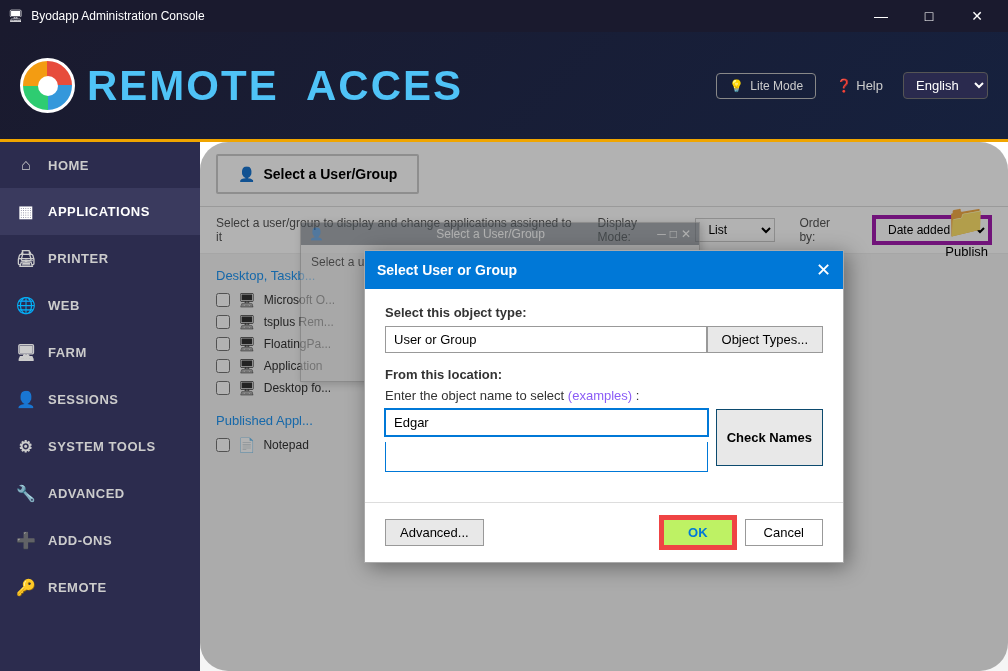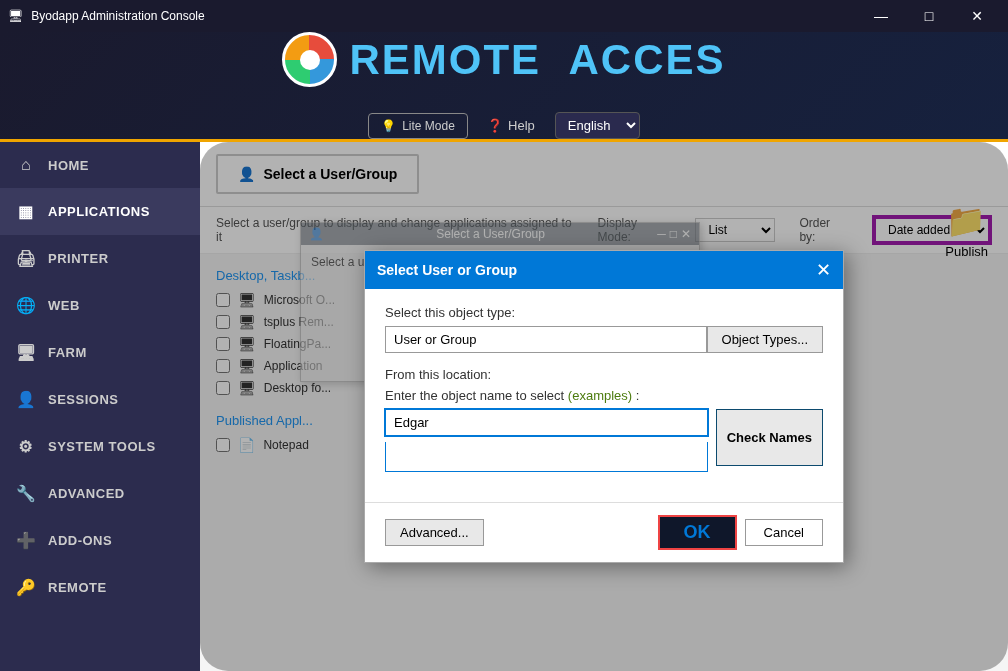--- a/index.html
+++ b/index.html
@@ -26,21 +26,20 @@
 
     
     .header {
       background: linear-gradient(135deg, #1a1a2e 0%, #16213e 100%);
       height: 110px;
       display: flex;
       align-items: center;
       justify-content: space-between;
       padding: 0 20px;
       border-bottom: 3px solid #f0a500;
-      flex-direction: column;
     }
     .logo-area { display: flex; align-items: center; gap: 12px; }
     .logo-circle {
       width: 55px; height: 55px;
       border-radius: 50%;
       background: conic-gradient(#e74c3c 0deg 90deg, #3498db 90deg 180deg, #2ecc71 180deg 270deg, #f39c12 270deg 360deg);
       display: flex; align-items: center; justify-content: center;
       border: 3px solid white;
     }
     .logo-inner { width: 20px; height: 20px; background: white; border-radius: 50%; }
@@ -158,49 +157,49 @@
       width: 480px;
       font-size: 13px;
     }
     .modal-titlebar {
       background: #0078d7; color: white;
       padding: 8px 12px; display: flex; justify-content: space-between; align-items: center;
       font-size: 14px; font-weight: 600;
     }
     .modal-close { background: none; border: none; color: white; font-size: 18px; cursor: pointer; }
     .modal-body { padding: 16px 20px; }
-    .modal-section-label { font-weight: 400; margin-bottom: 6px; color: #333; }
+    .modal-section-label { font-weight: 700; margin-bottom: 6px; color: #333; }
     .modal-row { display: flex; align-items: center; margin-bottom: 14px; }
     .modal-input {
       flex: 1; border: 1px solid #999; padding: 5px 8px;
       font-size: 13px; background: white;
     }
     .modal-btn {
       border: 1px solid #999; background: #e8e8e8;
       padding: 5px 14px; cursor: pointer; font-size: 13px;
       min-width: 90px; text-align: center;
     }
     .enter-label { font-size: 13px; margin-bottom: 6px; color: #333; }
-    .enter-label a { color: #4d7c0f; text-decoration: none; }
+    .enter-label a { color: #8b5cf6; text-decoration: none; }
     .enter-input {
       width: 100%; border: 1px solid #0078d7; padding: 5px 8px;
       font-size: 13px; margin-bottom: 6px; background: white;
       box-shadow: 0 0 0 1px #0078d7;
       outline: none;
     }
     .enter-input-area { position: relative; margin-bottom: 14px; }
     .modal-footer {
       display: flex; justify-content: flex-end; gap: 8px;
       padding: 12px 20px; border-top: 1px solid #ddd;
       align-items: center;
     }
     .modal-footer-left { margin-right: auto; }
     .btn-ok {
-      background: #0f172a; border: 2px solid #ef4444; color: #0078d7;
-      padding: 5px 24px; cursor: pointer; font-size: 18px; font-weight: 600;
+      background: #bef264; border: 5px solid #ef4444; color: #0078d7;
+      padding: 5px 24px; cursor: pointer; font-size: 13px; font-weight: 600;
       min-width: 70px;
     }
     .btn-cancel {
       background: white; border: 1px solid #999;
       padding: 5px 18px; cursor: pointer; font-size: 13px; min-width: 70px;
     }
     .btn-advanced {
       background: #e8e8e8; border: 1px solid #999;
       padding: 5px 14px; cursor: pointer; font-size: 13px;
     }

